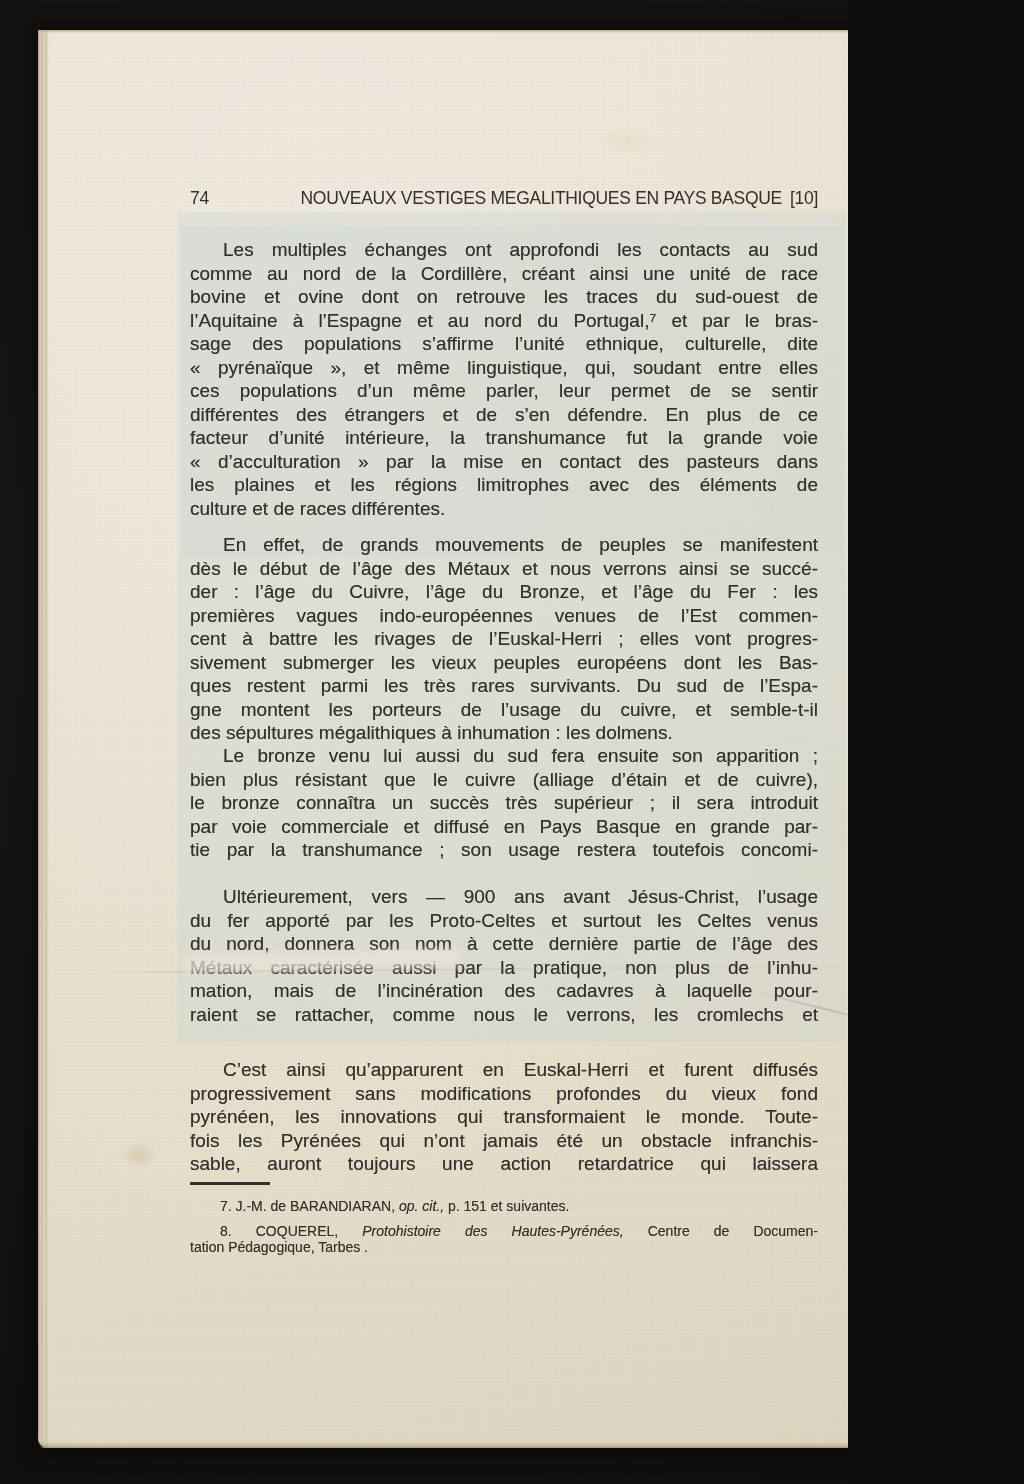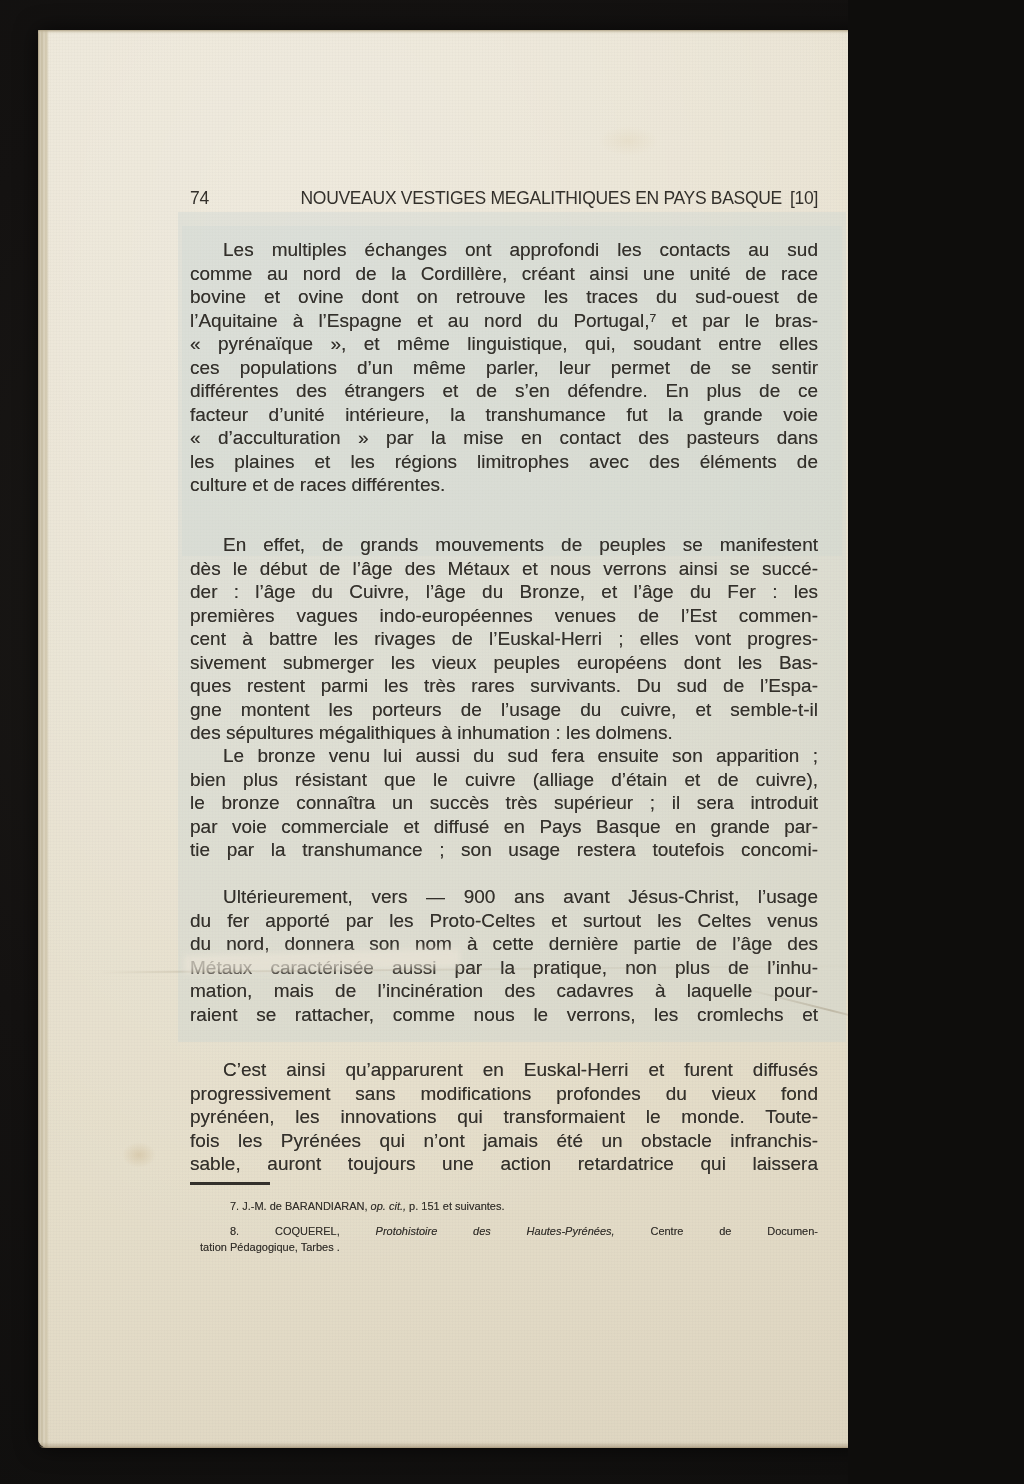--- a/index.html
+++ b/index.html
@@ -82,21 +82,21 @@
     white-space:normal;text-shadow:0 0 0.5px rgba(45,42,38,0.55);}
   .line.indent{padding-left:33px;}
   .line.last{text-align-last:left;}
   #para-0{top:208px;}
   #para-1{top:503px;}
   #para-2{top:714px;}
   #para-3{top:855px;}
   #para-4{top:1028px;}
   .footer-block{position:absolute;left:152px;top:1152px;width:628px;}
   .footnote-rule{width:80px;height:2.5px;background:#33302b;margin-bottom:13px;}
-  .footnote{font-size:11px;margin-left:10px;}
+  .footnote{font-size:14px;}
   .footnote + .footnote{margin-top:9px;}
   .fn-line{line-height:16px;text-align:justify;text-align-last:justify;
     text-shadow:0 0 0.4px rgba(45,42,38,0.5);}
   .fn-line.indent{padding-left:30px;}
   .fn-line.last{text-align-last:left;}
 </style>
 </head>
 <body>
 
 <div class="stage">
@@ -114,20 +114,21 @@
         <span class="pageno">74</span>
         <span class="running-title">NOUVEAUX VESTIGES MEGALITHIQUES EN PAYS BASQUE</span>
         <span class="bracket">[10]</span>
       </div>
 
       <div class="para" id="para-0">
           <div class="line indent">Les multiples échanges ont approfondi les contacts au sud</div>
           <div class="line">comme au nord de la Cordillère, créant ainsi une unité de race</div>
           <div class="line">bovine et ovine dont on retrouve les traces du sud-ouest de</div>
           <div class="line">l’Aquitaine à l’Espagne et au nord du Portugal,⁷ et par le bras-</div>
+          <div class="line">sage des populations s’affirme l’unité ethnique, culturelle, dite</div>
           <div class="line">« pyrénaïque », et même linguistique, qui, soudant entre elles</div>
           <div class="line">ces populations d’un même parler, leur permet de se sentir</div>
           <div class="line">différentes des étrangers et de s’en défendre. En plus de ce</div>
           <div class="line">facteur d’unité intérieure, la transhumance fut la grande voie</div>
           <div class="line">« d’acculturation » par la mise en contact des pasteurs dans</div>
           <div class="line">les plaines et les régions limitrophes avec des éléments de</div>
           <div class="line last">culture et de races différentes.</div>
         </div>
       <div class="para" id="para-1">
           <div class="line indent">En effet, de grands mouvements de peuples se manifestent</div>

